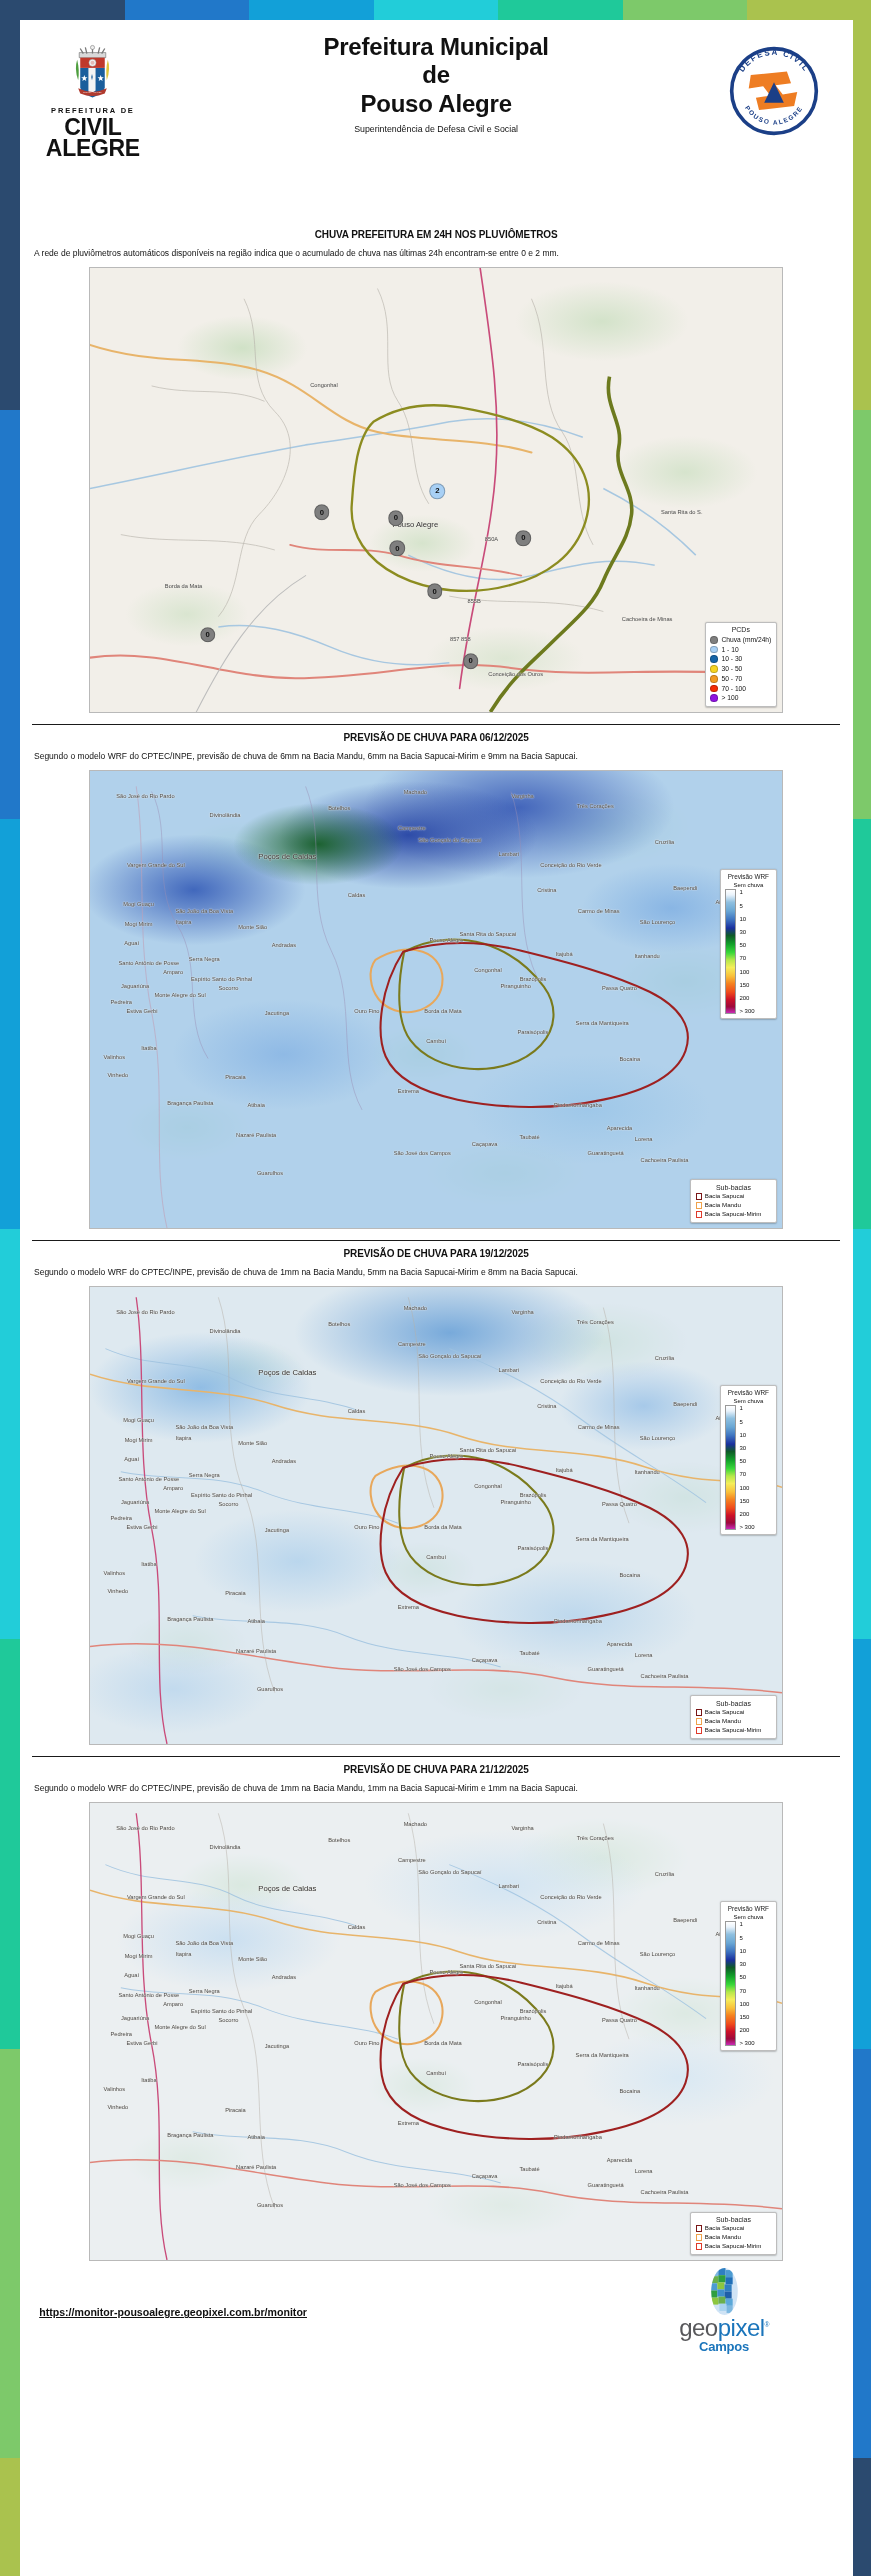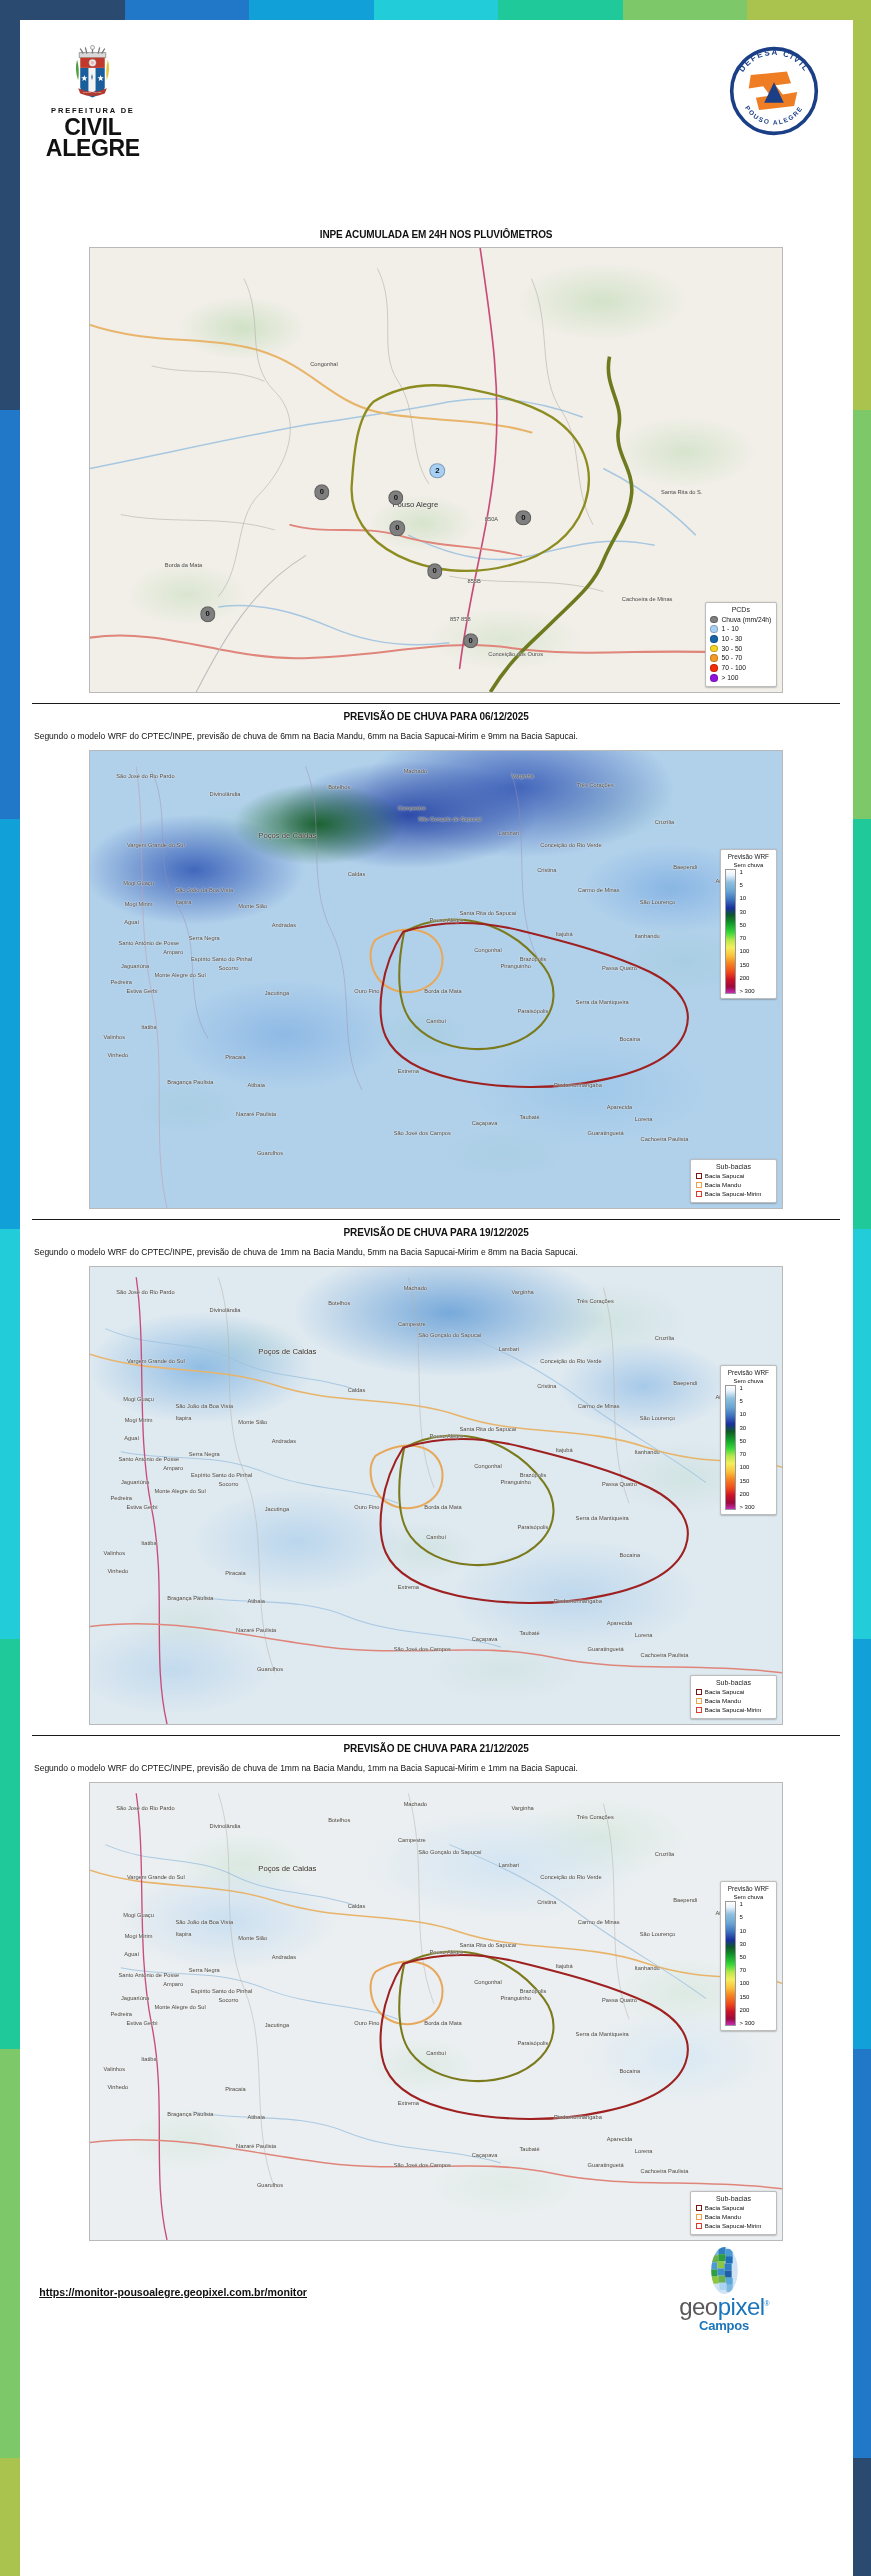--- a/index.html
+++ b/index.html
@@ -314,25 +314,32 @@
         <path d="M48 62 L118 55 L126 78 L96 82 L110 100 L138 95 L132 122 L64 130 L58 106 L86 102 L72 84 L44 88 Z" fill="#ee7d23"></path>
         <path d="M93 76 L112 116 L74 116 Z" fill="#1b3f87"></path>
         <text font-size="15.5" font-weight="700" fill="#1b3f87" letter-spacing="3.2" font-family="Liberation Sans, sans-serif">
           <textPath href="#arcTop" startOffset="50%" text-anchor="middle">DEFESA CIVIL</textPath>
         </text>
         <text font-size="12.5" font-weight="700" fill="#1b3f87" letter-spacing="3" font-family="Liberation Sans, sans-serif">
           <textPath href="#arcBot" startOffset="50%" text-anchor="middle">POUSO ALEGRE</textPath>
         </text>
       </svg>
 
+      <div class="title-block">
+        <div class="title-line">Prefeitura Municipal</div>
+        <div class="title-line">de</div>
+        <div class="title-line">Pouso Alegre</div>
+        <div class="subtitle">Superintendência de Defesa Civil e Social</div>
+      </div>
 
     </div>
 
     <div class="section">
-      <div class="sec-title">INPE ACUMULADA EM 24H NOS PLUVIÔMETROS</div>
+      <div class="sec-title">CHUVA PREFEITURA EM 24H NOS PLUVIÔMETROS</div>
+      <p class="sec-body">A rede de pluviômetros automáticos disponíveis na região indica que o acumulado de chuva nas últimas 24h encontram-se entre 0 e 2 mm.</p>
 
       <div class="map map-pcd">
         <div class="basemap"></div>
         <svg class="mapsvg" viewBox="0 0 1348 866" preserveAspectRatio="none">
 
           <g stroke="#9fc3e0" stroke-width="3" fill="none" opacity=".9">
             <path d="M0 430 C150 400 280 370 420 345 C520 330 600 320 700 300 C790 285 880 300 960 330"></path>
             <path d="M620 560 C700 600 780 620 860 600 C940 580 1010 560 1100 580"></path>
             <path d="M250 700 C330 690 400 710 470 740 C540 770 620 780 700 770"></path>
             <path d="M1000 430 C1060 460 1120 500 1180 560"></path>

